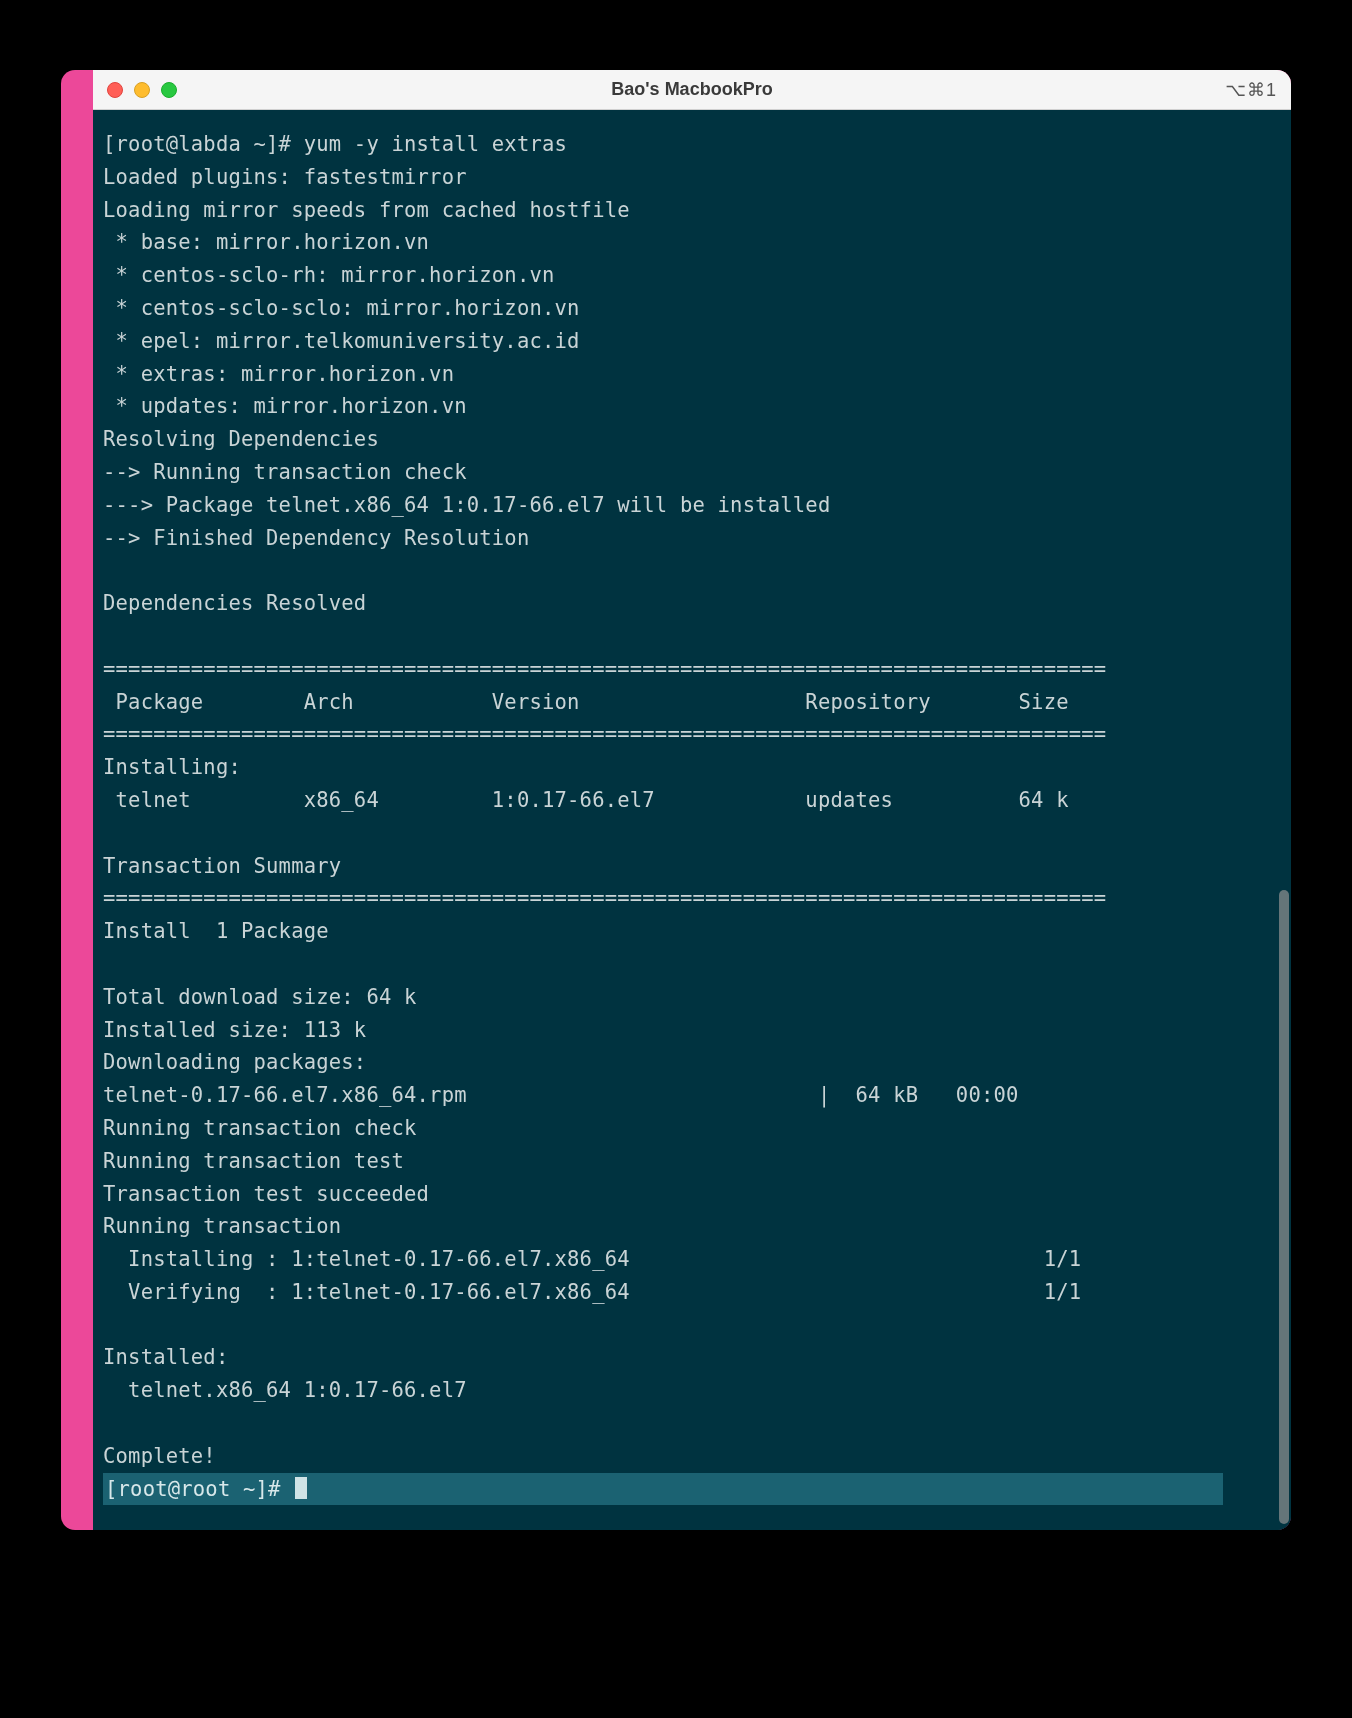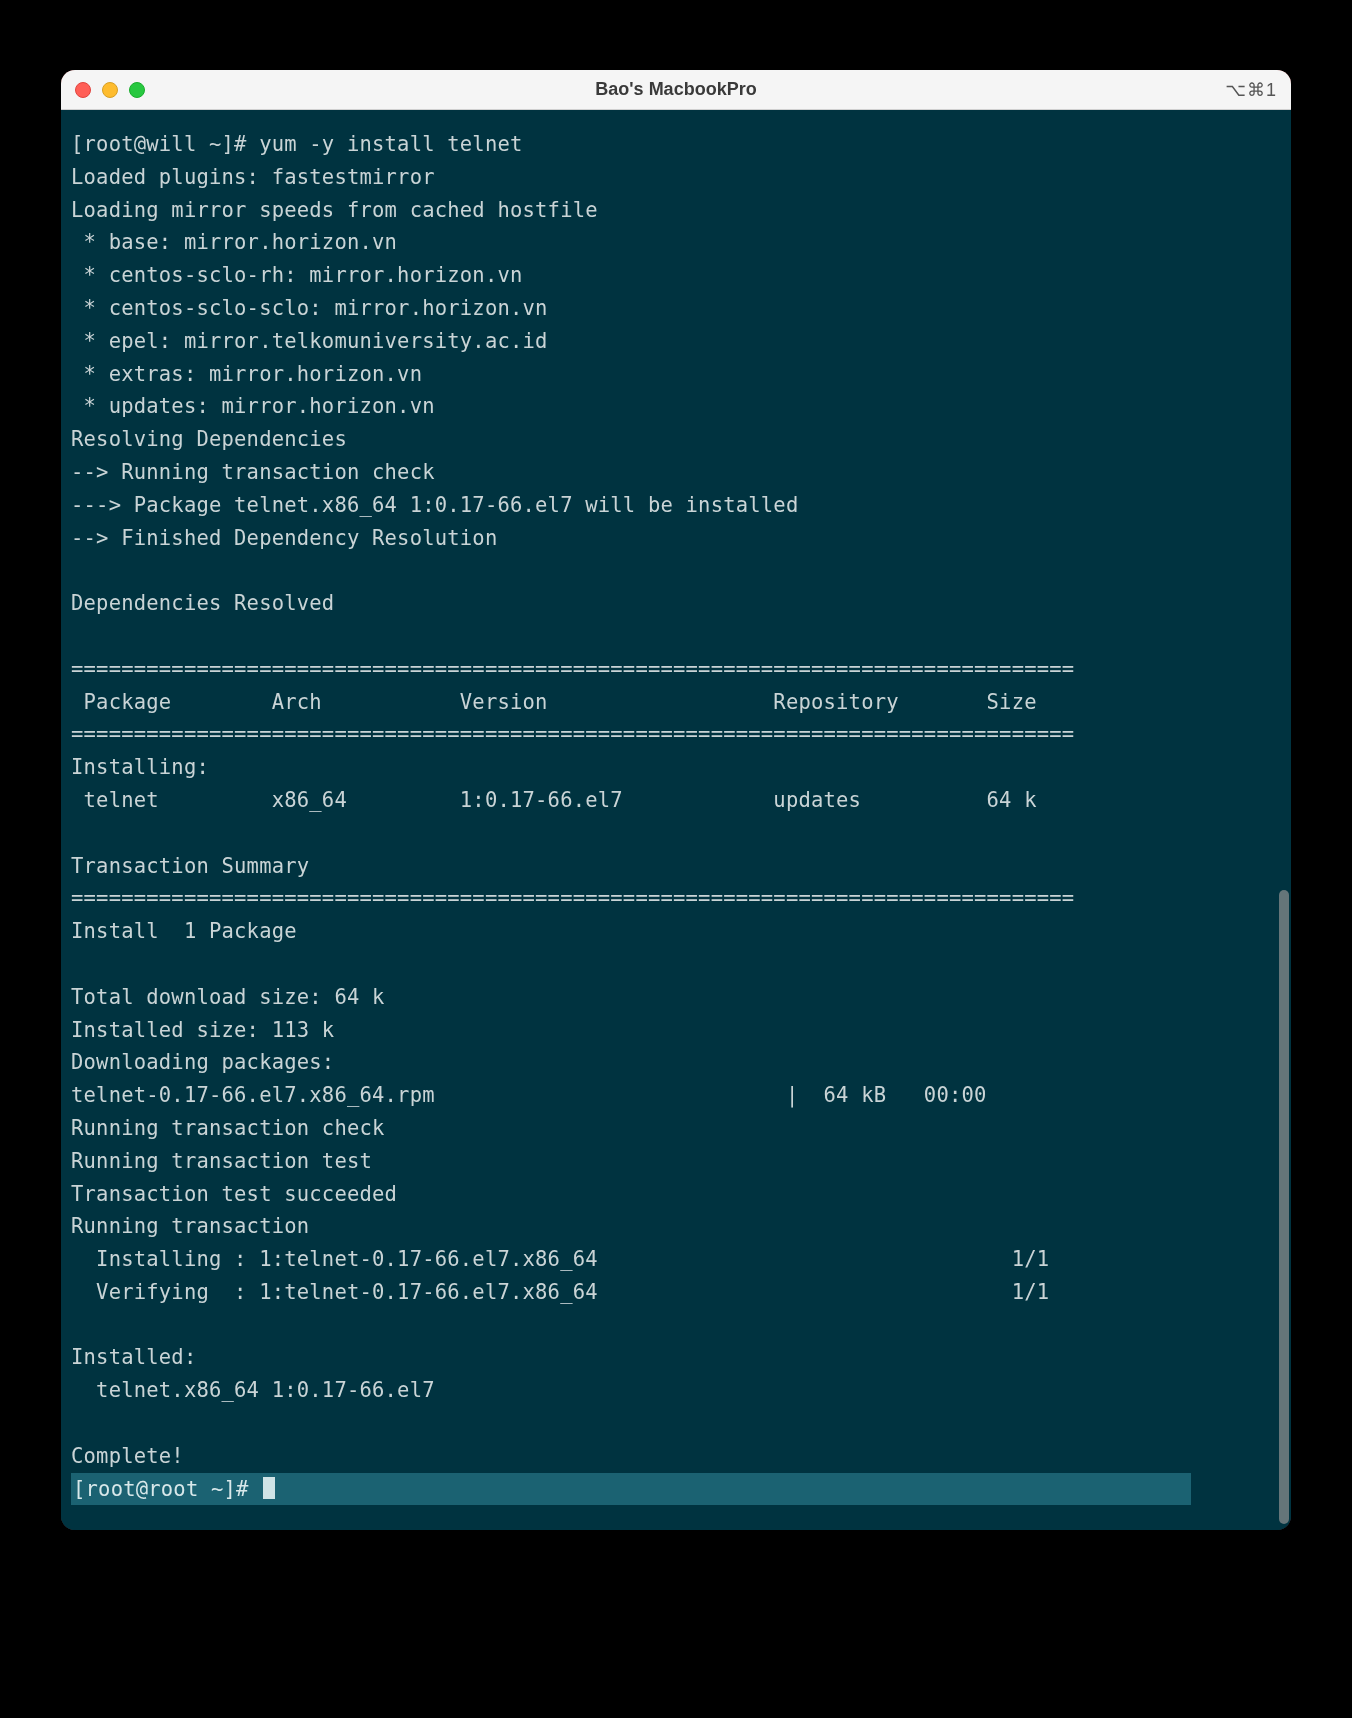--- a/index.html
+++ b/index.html
@@ -13,26 +13,27 @@
     width: 1352px;
     height: 1718px;
     background: #000;
     display: flex;
     align-items: flex-start;
     justify-content: center;
     padding-top: 70px;
   }
   .window {
     width: 1230px;
-    background: #7f1d1d;
+    background: #ec4899;
     border-radius: 14px;
     box-shadow: 0 20px 60px rgba(0,0,0,0.6);
     overflow: hidden;
     display: flex;
     flex-direction: column;
+    padding-left: 32px;
   }
   .titlebar {
     height: 40px;
     background: #f5f5f5;
     border-bottom: 1px solid #d0d0d0;
     display: flex;
     align-items: center;
     position: relative;
     padding: 0 14px;
   }
@@ -124,21 +125,21 @@
     <div class="titlebar">
       <div class="traffic">
         <div class="dot red"></div>
         <div class="dot amber"></div>
         <div class="dot green"></div>
       </div>
       <div class="title">Bao's MacbookPro</div>
       <div class="shortcut">⌥⌘1</div>
     </div>
     <div class="term-wrap">
-      <div class="term"><span class="line">[root@will ~]# yum -y install telnet</span><span class="line">Loaded plugins: fastestmirror
+      <div class="term"><span class="line">[root@labda ~]# yum -y install extras</span><span class="line">Loaded plugins: fastestmirror
 Loading mirror speeds from cached hostfile
  * base: mirror.horizon.vn
  * centos-sclo-rh: mirror.horizon.vn
  * centos-sclo-sclo: mirror.horizon.vn
  * epel: mirror.telkomuniversity.ac.id
  * extras: mirror.horizon.vn
  * updates: mirror.horizon.vn
 Resolving Dependencies
 --&gt; Running transaction check
 ---&gt; Package telnet.x86_64 1:0.17-66.el7 will be installed

